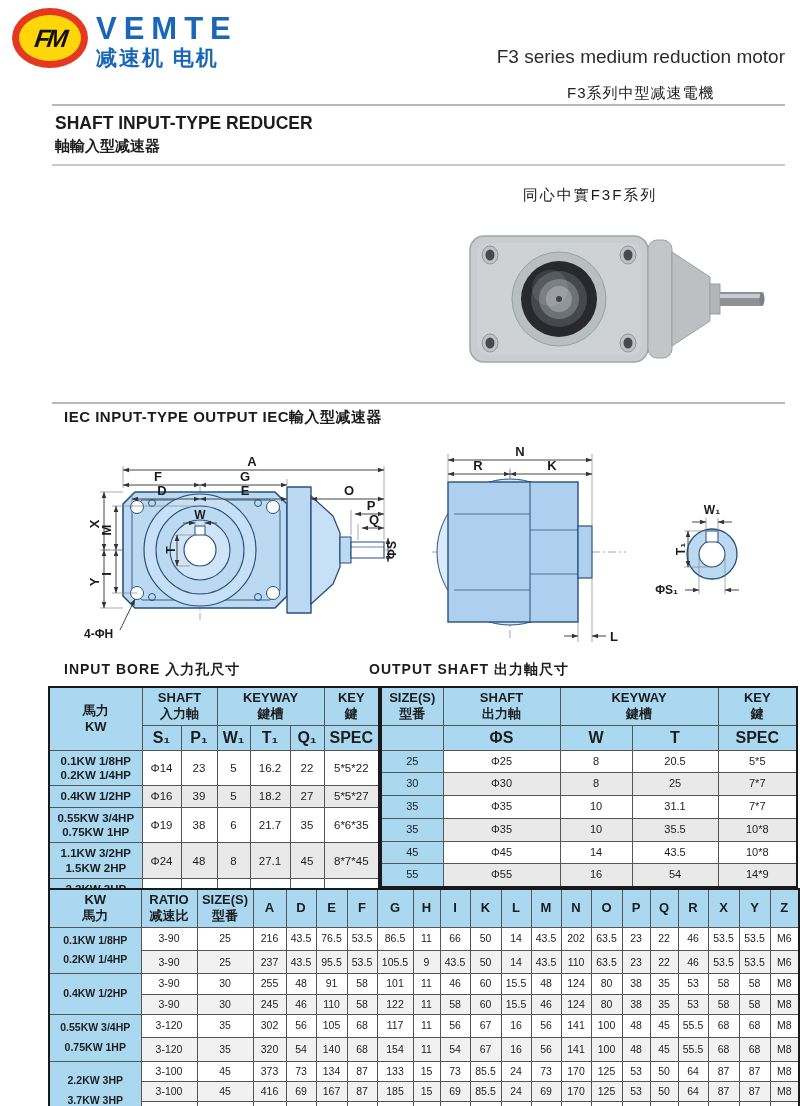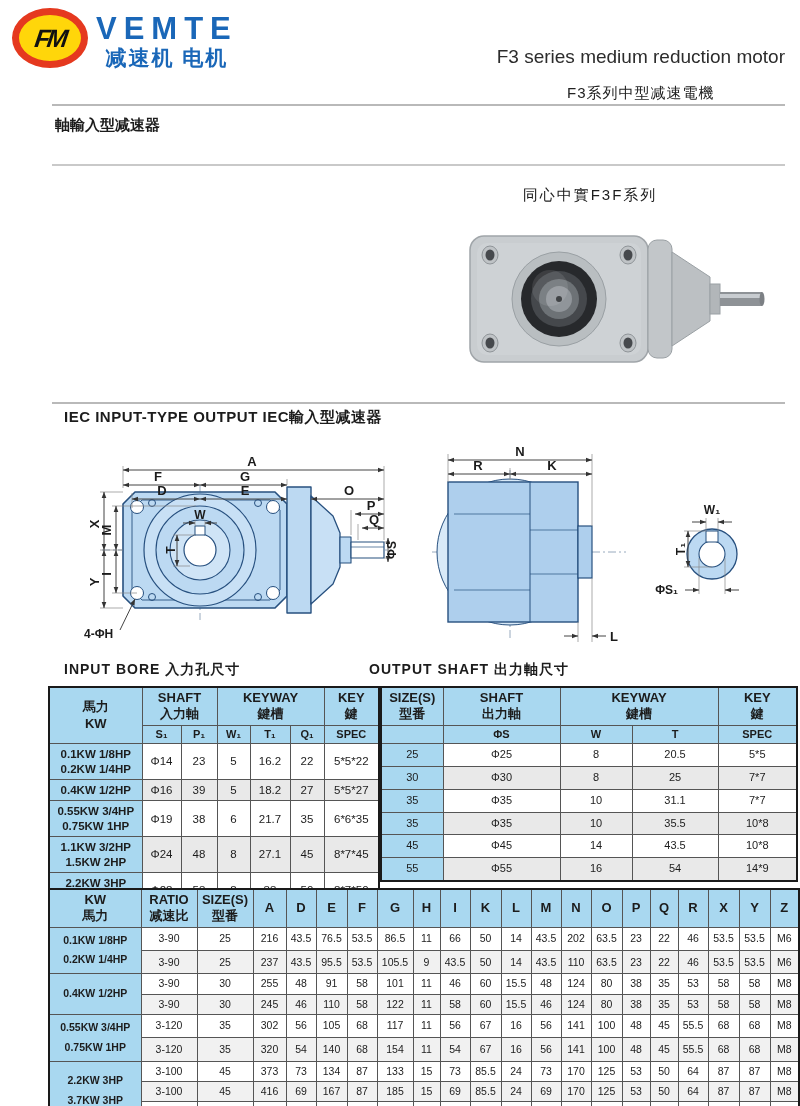--- a/index.html
+++ b/index.html
@@ -6,21 +6,21 @@
   body{font-family:"Liberation Sans","DejaVu Sans",sans-serif;color:#1c1c1c;}
   .page{position:relative;width:800px;height:1106px;background:#fff;overflow:hidden;}
 
   
   .logo{position:absolute;left:12px;top:8px;display:flex;align-items:flex-start;}
   .logo-oval{width:62px;height:46px;border-radius:50%;background:#ffd60a;border:7px solid #e5391f;
              display:flex;align-items:center;justify-content:center;box-sizing:content-box;}
   .logo-mono{font-weight:900;font-style:italic;font-size:25px;color:#111;letter-spacing:-3px;transform:skewX(-8deg);}
   .logo-text{margin-left:8px;padding-top:5px;}
   .brand-name{font-size:31px;font-weight:bold;color:#1a67b8;letter-spacing:7px;line-height:1;}
-  .brand-cn{font-size:21px;font-weight:bold;color:#1a67b8;letter-spacing:2px;margin-top:3px;line-height:1;text-align:center;}
+  .brand-cn{font-size:21px;font-weight:bold;color:#1a67b8;letter-spacing:2px;margin-top:3px;line-height:1;}
   .series{position:absolute;right:15px;top:46px;text-align:center;}
   .series-en{font-size:19px;color:#2c2c2c;line-height:1.15;}
   .series-cn{font-size:15px;color:#222;margin-top:16px;letter-spacing:1px;}
   .rule{position:absolute;background:#b9b9b9;height:2px;}
   .rule.r1{left:52px;right:15px;top:104px;}
   .rule.r2{left:52px;right:15px;top:164px;background:#c9c9c9;}
   .rule.r3{left:52px;right:15px;top:402px;height:1.5px;}
 
   .title-block{position:absolute;left:55px;top:113px;}
   .title-en{font-size:17.5px;font-weight:bold;margin:0;line-height:1.2;}
@@ -36,21 +36,21 @@
   .dim2{font:600 12px "Liberation Sans","DejaVu Sans",sans-serif;fill:#1b1b1b;}
 
   .tbl-title{position:absolute;font-size:14px;font-weight:bold;letter-spacing:1px;}
   .tbl-title.t1{left:64px;top:661px;}
   .tbl-title.t2{left:369px;top:661px;}
 
   table.dtable{border-collapse:collapse;table-layout:fixed;background:#fff;border:2px solid #1a1a1a;position:absolute;}
   .dtable th,.dtable td{border:1px solid #555;padding:2px 1px;text-align:center;vertical-align:middle;
                         white-space:pre-line;line-height:1.25;overflow:hidden;}
   .dtable thead th{background:#a9d8f0;font-weight:bold;font-size:13px;}
-  .dtable tr.sub th{font-size:11px;}
+  .dtable tr.sub th{font-size:16px;}
   .dtable td.lbl{background:#a9d8f0 !important;font-weight:bold;font-size:10.5px;}
   #t-input{left:48px;top:686px;width:330px;}
   #t-output{left:380px;top:686px;width:416px;}
   #t-dims{left:48px;top:888px;width:750px;}
   #t-input td{font-size:11.5px;padding:3px 1px;}
   #t-output td{font-size:11px;padding:4px 1px;}
   #t-output td.lbl{font-weight:normal;font-size:11px;}
   #t-dims td{font-size:10.5px;padding:3px 0;}
   #t-dims td.lbl{font-size:10.5px;line-height:1.9;}
   #t-input tr.alt td,#t-output tr.alt td{background:#e9e9e9;}
@@ -70,20 +70,21 @@
       <div class="brand-cn">减速机 电机</div>
     </div>
   </div>
   <div class="series">
     <div class="series-en">F3 series medium reduction motor</div>
     <div class="series-cn">F3系列中型减速電機</div>
   </div>
   <div class="rule r1"></div>
 
   <div class="title-block">
+    <h1 class="title-en">SHAFT INPUT-TYPE REDUCER</h1>
     <h2 class="title-cn">軸輸入型减速器</h2>
   </div>
   <div class="rule r2"></div>
 
   <div class="product-caption">同心中實F3F系列</div>
   <svg class="photo-svg" width="310" height="160" viewBox="0 0 310 160">
     <g>
       <rect x="8" y="14" width="178" height="126" rx="14" fill="#c9cdd0" stroke="#a0a5a9" stroke-width="1.5"></rect>
       <rect x="15" y="21" width="164" height="112" rx="10" fill="#ced2d5"></rect>
       <ellipse cx="28" cy="33" rx="8" ry="9" fill="#bfc3c6" stroke="#8f9498"></ellipse>

